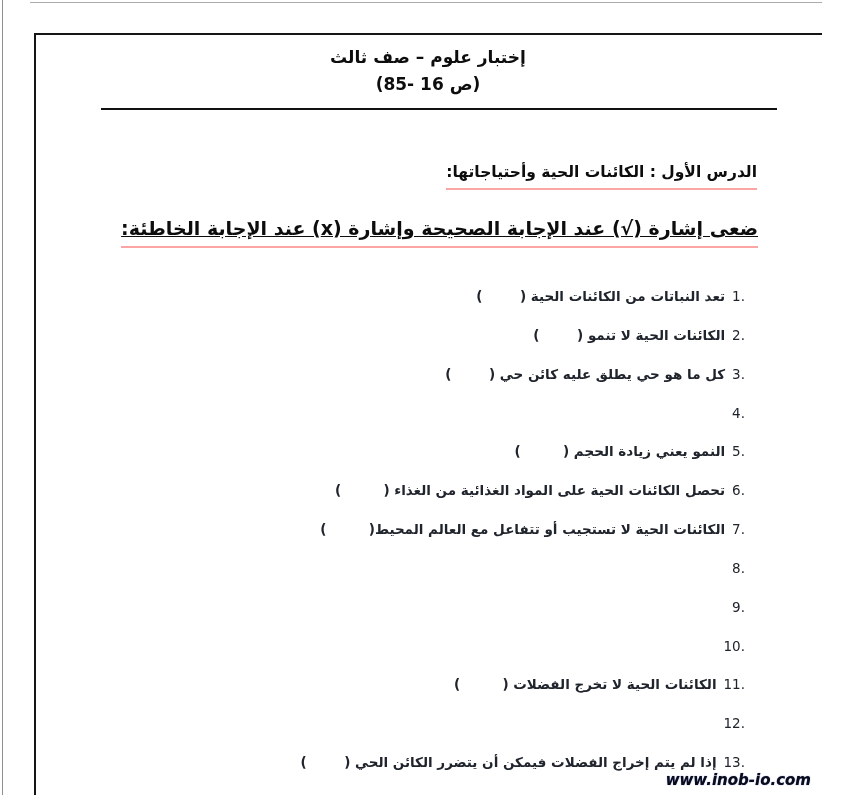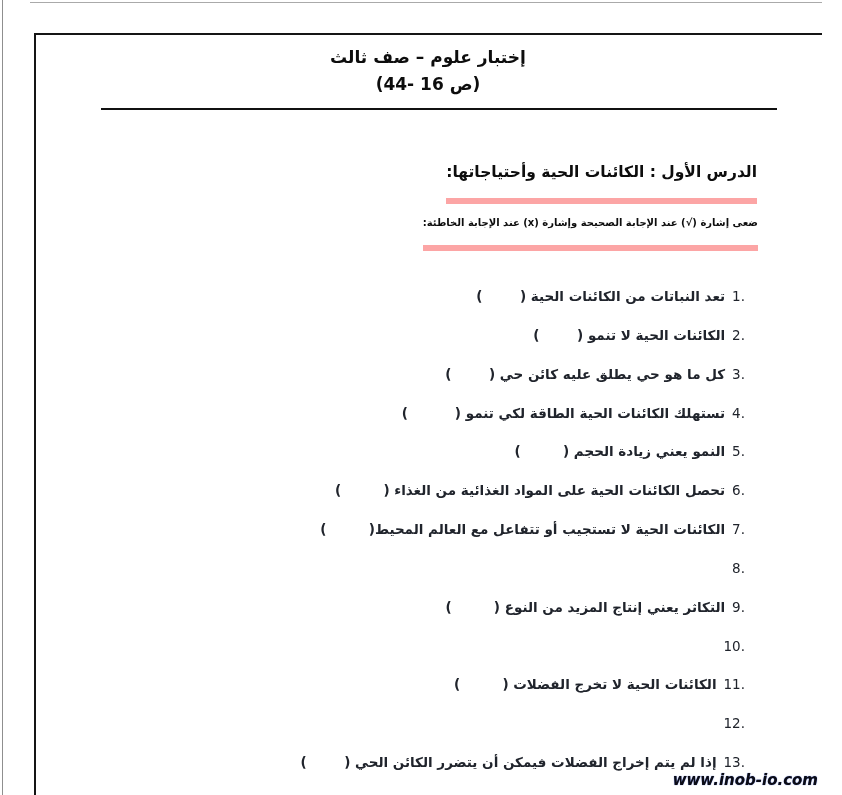--- a/index.html
+++ b/index.html
@@ -33,26 +33,26 @@
     position:absolute;top:108px;left:101px;width:676px;height:2px;background:#111;
   }
   .heading{
     position:absolute;
     direction:rtl;
     font-weight:bold;
     color:#0d0d0d;
     white-space:nowrap;
   }
   .heading .u{
-    border-bottom:6px solid #fca5a5;
-    padding-bottom:17px;
+    border-bottom:2px solid #fca5a5;
+    padding-bottom:7px;
     margin-top:20px;
   }
   .lesson-heading{top:163px;right:65px;font-size:15.5px;}
-  .instruction-heading{top:217px;right:64px;font-size:10px;}
+  .instruction-heading{top:217px;right:64px;font-size:19px;text-decoration:underline;}
   .questions{
     position:absolute;top:288px;right:77px;left:0;
     direction:rtl;
   }
   .q-item{
     height:38.85px;
     display:flex;
     flex-direction:row;      
     direction:rtl;
     justify-content:flex-start;
@@ -66,21 +66,21 @@
     unicode-bidi:isolate;
     margin-left:7px;
   }
   .q-text{
     direction:rtl;
     unicode-bidi:plaintext;
     font-weight:bold;
   }
   .watermark{
     position:absolute;
-    right:4px;bottom:6px;
+    right:11px;bottom:6px;
     font-size:15px;
     font-weight:bold;
     font-style:italic;
     color:#0c0c14;
     text-shadow:0 0 1px #3a55c0;
     direction:ltr;
     background:transparent;
     z-index:5;
   }
 </style>
@@ -88,21 +88,21 @@
 <body>
 
 <div class="page">
 
   <div class="scan-edge-left"></div>
   <div class="scan-edge-top"></div>
   <div class="frame"></div>
 
   <div class="title-block">
     <div>إختبار علوم – صف ثالث</div>
-    <div>(ص 16 -44)</div>
+    <div>(ص 16 -85)</div>
   </div>
 
   <div class="divider"></div>
 
   <div class="heading lesson-heading">
     <span class="u">الدرس الأول : الكائنات الحية وأحتياجاتها:</span>
   </div>
 
   <div class="heading instruction-heading">
     <span class="u">ضعى إشارة (√) عند الإجابة الصحيحة وإشارة (x) عند الإجابة الخاطئة:</span>
@@ -116,40 +116,38 @@
     <div class="q-item">
       <span class="q-num">2.</span>
       <span class="q-text">الكائنات الحية لا تنمو (&nbsp;&nbsp;&nbsp;&nbsp;&nbsp;&nbsp;&nbsp;&nbsp;)</span>
     </div>
     <div class="q-item">
       <span class="q-num">3.</span>
       <span class="q-text">كل ما هو حي يطلق عليه كائن حي (&nbsp;&nbsp;&nbsp;&nbsp;&nbsp;&nbsp;&nbsp;&nbsp;)</span>
     </div>
     <div class="q-item">
       <span class="q-num">4.</span>
-      <span class="q-text">تستهلك الكائنات الحية الطاقة لكي تنمو (&nbsp;&nbsp;&nbsp;&nbsp;&nbsp;&nbsp;&nbsp;&nbsp;&nbsp;&nbsp;)</span>
     </div>
     <div class="q-item">
       <span class="q-num">5.</span>
       <span class="q-text">النمو يعني زيادة الحجم (&nbsp;&nbsp;&nbsp;&nbsp;&nbsp;&nbsp;&nbsp;&nbsp;&nbsp;)</span>
     </div>
     <div class="q-item">
       <span class="q-num">6.</span>
       <span class="q-text">تحصل الكائنات الحية على المواد الغذائية من الغذاء (&nbsp;&nbsp;&nbsp;&nbsp;&nbsp;&nbsp;&nbsp;&nbsp;&nbsp;)</span>
     </div>
     <div class="q-item">
       <span class="q-num">7.</span>
       <span class="q-text">الكائنات الحية لا تستجيب أو تتفاعل مع العالم المحيط(&nbsp;&nbsp;&nbsp;&nbsp;&nbsp;&nbsp;&nbsp;&nbsp;&nbsp;)</span>
     </div>
     <div class="q-item">
       <span class="q-num">8.</span>
     </div>
     <div class="q-item">
       <span class="q-num">9.</span>
-      <span class="q-text">التكاثر يعني إنتاج المزيد من النوع (&nbsp;&nbsp;&nbsp;&nbsp;&nbsp;&nbsp;&nbsp;&nbsp;&nbsp;)</span>
     </div>
     <div class="q-item">
       <span class="q-num">10.</span>
     </div>
     <div class="q-item">
       <span class="q-num">11.</span>
       <span class="q-text">الكائنات الحية لا تخرج الفضلات (&nbsp;&nbsp;&nbsp;&nbsp;&nbsp;&nbsp;&nbsp;&nbsp;&nbsp;)</span>
     </div>
     <div class="q-item">
       <span class="q-num">12.</span>

